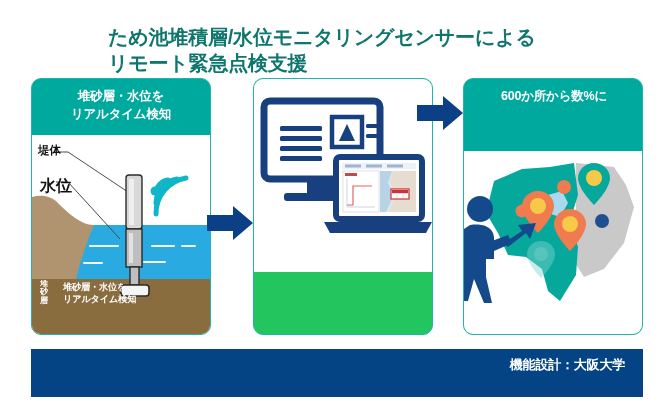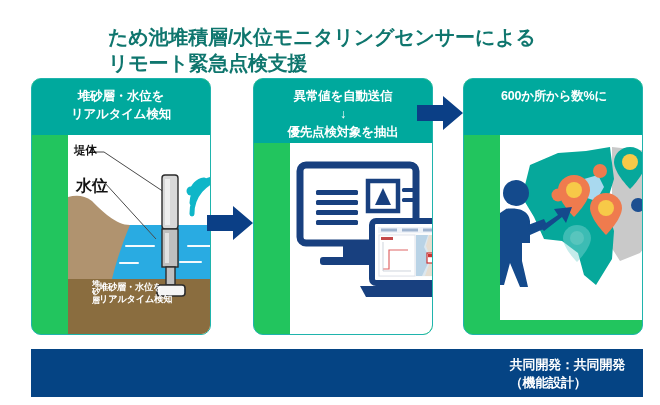--- a/index.html
+++ b/index.html
@@ -33,28 +33,28 @@
   .panel-head{
     background:#00a99d;
     color:#ffffff;
     font-size:12.5px;font-weight:bold;line-height:1.42;
     text-align:center;
     padding:9px 6px 9px;
     letter-spacing:-0.2px;
     box-sizing:border-box;
   }
   .panel-head span{display:block;}
-  .panel-body{position:relative;width:100%;margin-left:36px;}
+  .panel-body{position:relative;width:100%;}
 
   #panel1{left:31px;top:78px;width:180px;height:257px;}
   #panel2{left:253px;top:78px;width:180px;height:257px;}
   #panel3{left:463px;top:78px;width:180px;height:257px;}
   #panel1 .panel-head{height:56px;}
   #panel2 .panel-head{height:64px;}
-  #panel3 .panel-head{height:56px;padding-left:8px;}
+  #panel3 .panel-head{height:72px;padding-left:8px;}
 
   
   .arrow{
     position:absolute;
     width:46px;height:34px;
     z-index:5;
   }
   #arrow1{left:207px;top:206px;}
   #arrow2{left:417px;top:96px;}
 
@@ -69,21 +69,21 @@
     position:absolute;left:8px;top:41px;
     font-size:16px;font-weight:bold;color:#111111;
   }
   .sed-caption{
     position:absolute;left:31px;top:146px;width:130px;
     color:#ffffff;font-size:9.2px;font-weight:bold;line-height:1.35;
     letter-spacing:-0.2px;
   }
   .sed-caption span{display:block;}
   .sed-vert{
-    position:absolute;left:24px;top:145px;
+    position:absolute;left:8px;top:145px;
     color:#ffffff;font-size:8px;font-weight:bold;line-height:1.05;
     width:10px;word-break:break-all;overflow:hidden;height:36px;
   }
 
   
   .scene2{position:relative;width:100%;height:193px;background:#fff;}
 
   
   .scene3{position:relative;width:100%;height:185px;background:#fff;}
 
@@ -167,25 +167,20 @@
         </div>
       </div>
     </div>
   </div>
 
   <svg class="arrow" id="arrow1" viewBox="0 0 46 34">
     <path d="M0,9 L26,9 L26,0 L46,17 L26,34 L26,25 L0,25 Z" fill="#0b3f86"></path>
   </svg>
 
   <div class="panel" id="panel2">
-    <div class="panel-head">
-      <span>異常値を自動送信</span>
-      <span>↓</span>
-      <span>優先点検対象を抽出</span>
-    </div>
     <div class="panel-body">
       <div class="scene2">
         <svg width="178" height="193" viewBox="0 0 178 193">
 
           <g>
             <rect x="10" y="22" width="116" height="78" rx="6" fill="#ffffff" stroke="#18407f" stroke-width="7"></rect>
             <rect x="53" y="100" width="30" height="16" fill="#18407f"></rect>
             <rect x="30" y="114" width="76" height="8" rx="3" fill="#18407f"></rect>
           </g>
 
@@ -281,18 +276,17 @@
           </g>
 
           <path d="M40,92 L58,80 L54,74 L72,72 L66,88 L62,82 L44,96 Z" fill="#144a8c"></path>
         </svg>
       </div>
     </div>
   </div>
 
   <div class="banner">
     <div class="banner-text">
-      <span>共同開発：共同開発</span>
-      <span>（機能設計）</span>
+      <span>機能設計：大阪大学</span>
     </div>
   </div>
 
 </div>
 
 </body></html>

